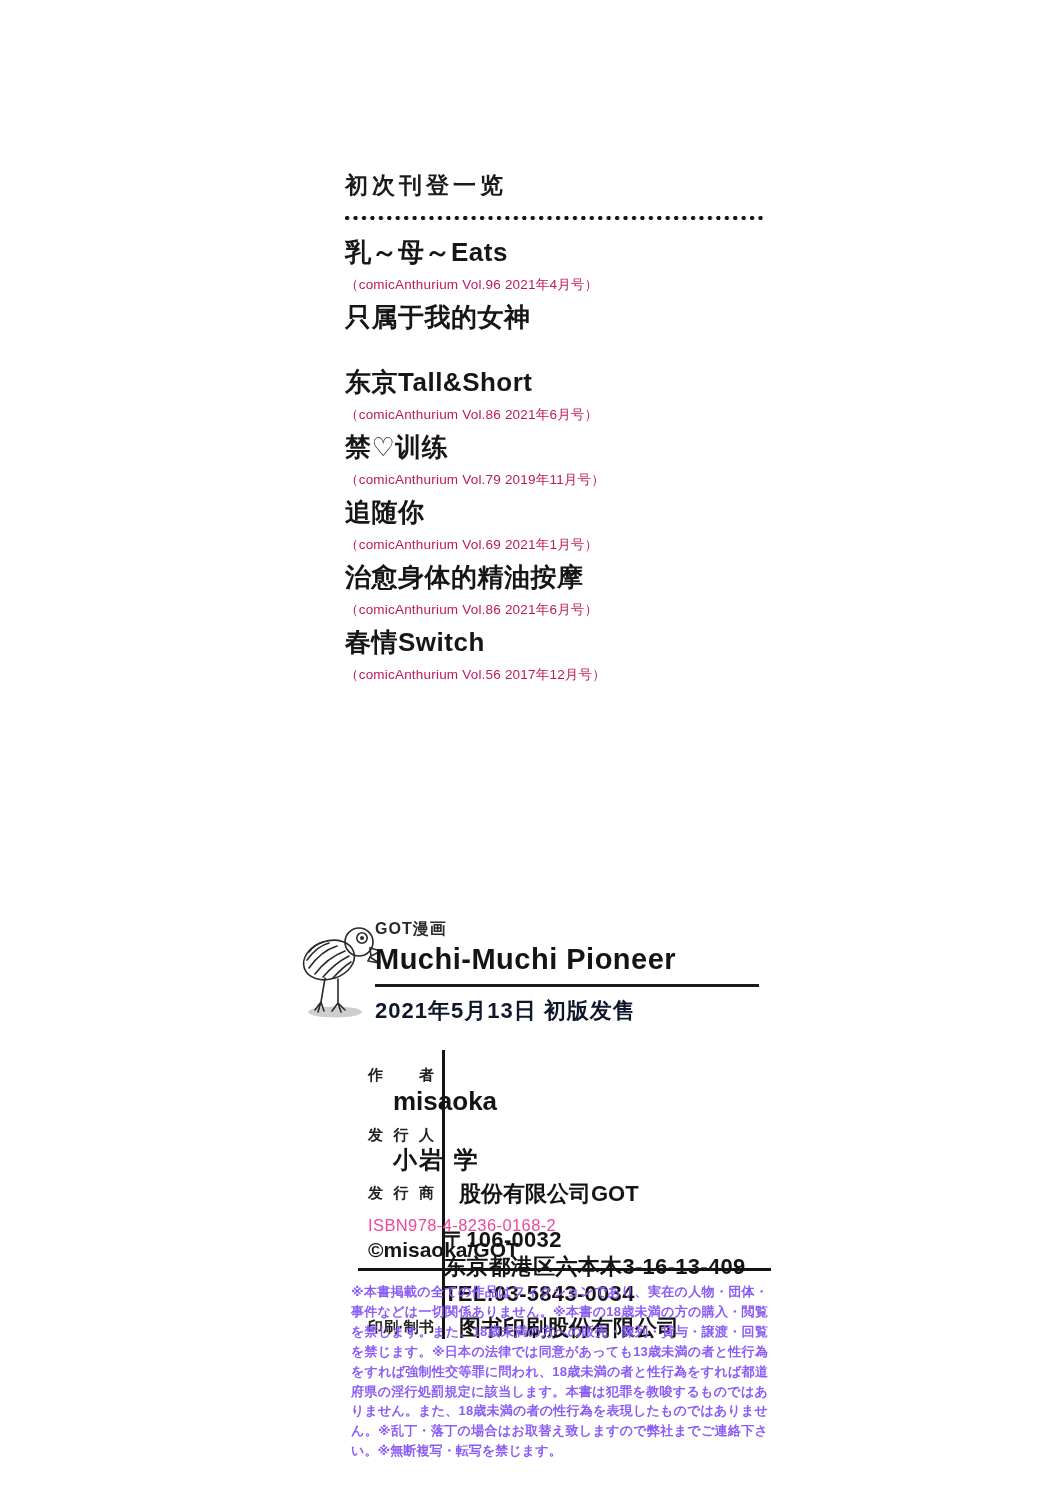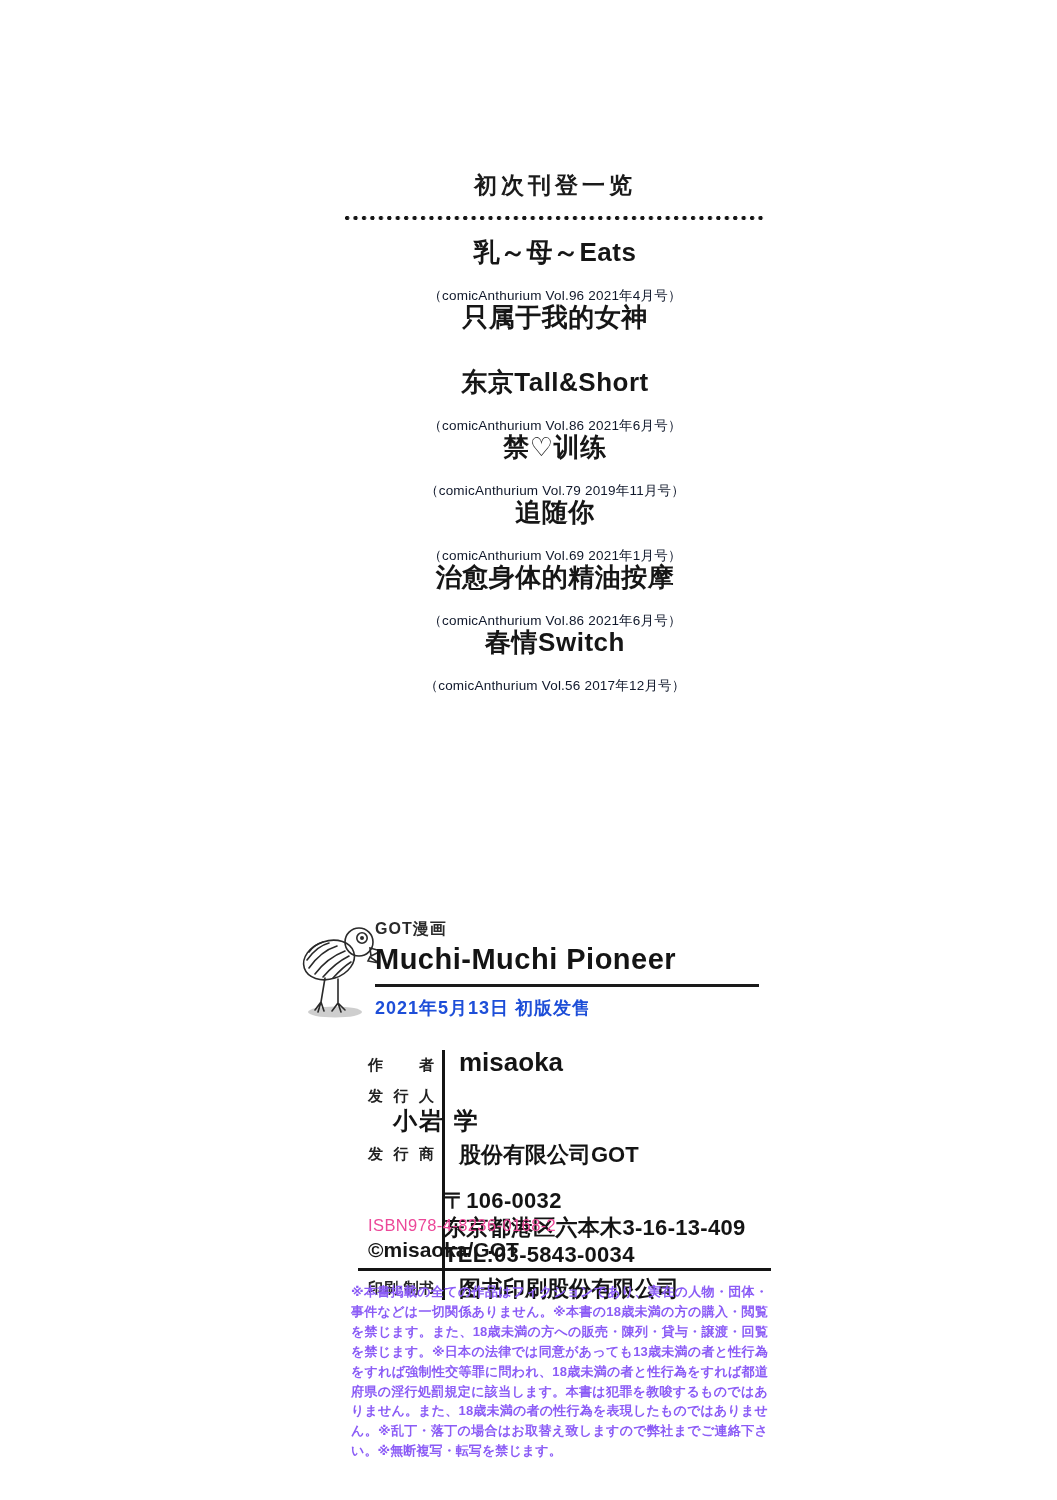--- a/index.html
+++ b/index.html
@@ -8,66 +8,66 @@
     width: 1057px; height: 1500px;
     position: relative;
     font-family: "Liberation Sans", "DejaVu Sans", sans-serif;
     color: #1c1c1c;
     overflow: hidden;
   }
 
   
   .list-section {
     position: absolute; left: 345px; top: 170px; width: 420px;
-    text-align: center;
+    text-align: left;
   }
   .list-heading {
     font-size: 23px; font-weight: bold; letter-spacing: 4px;
     color: #1b1b1b;
   }
   .dotted-rule {
     margin: 14px 0 2px 0;
     height: 6px;
     background-image: radial-gradient(circle at 2.1px 3px, #161616 1.9px, transparent 2.4px);
     background-size: 8.45px 6px;
     background-repeat: repeat-x;
   }
   .pub-list { margin-top: 16px; }
   .pub { height: 65px; }
   .pub-title {
     font-size: 26px; font-weight: bold; line-height: 30px;
     color: #161616; letter-spacing: 0.5px;
   }
   .pub-source {
-    font-size: 13.5px; line-height: 18px; margin-top: 20px;
-    color: #0f172a; letter-spacing: 0.2px;
+    font-size: 13.5px; line-height: 18px; margin-top: 9px;
+    color: #be185d; letter-spacing: 0.2px;
   }
 
   
   .colophon-head { position: absolute; left: 293px; top: 915px; width: 475px; }
   .logo-wrap { position: absolute; left: 0; top: 3px; width: 88px; height: 102px; }
   .head-text { position: absolute; left: 82px; top: 4px; width: 386px; }
   .imprint { font-size: 16px; font-weight: 600; color: #2a2a2a; letter-spacing: 1px; }
   .book-title { font-size: 29px; font-weight: bold; color: #141414; margin-top: 3px; letter-spacing: 0.5px; }
   .title-rule { height: 3px; background: #1a1a1a; margin-top: 8px; width: 384px; }
-  .release-date { font-size: 18px; font-weight: bold; color: #1d4ed8; margin-top: 9px; letter-spacing: 1px; }
+  .release-date { font-size: 22px; font-weight: bold; color: #0f172a; margin-top: 9px; letter-spacing: 1px; }
 
   
   .credits { position: absolute; left: 368px; top: 1046px; width: 402px; }
   .credits::before {
     content: ""; position: absolute; left: 74px; top: 4px; bottom: 2px;
     width: 3px; background: #141414;
   }
   .credit-row { display: flex; align-items: flex-start; }
   .credit-label {
     width: 66px; font-size: 15px; font-weight: 600; color: #222;
     text-align: justify; text-align-last: justify; flex: none;
   }
   .credit-value { padding-left: 25px; color: #141414; font-weight: 600; }
-  .row-author  { margin-top: 0; }    .row-author  .credit-label { padding-top: 10px; } .row-author .credit-value { font-size: 26px; line-height: 32px; }
+  .row-author  { margin-top: 10px; flex-direction: column; }    .row-author  .credit-label { padding-top: 10px; } .row-author .credit-value { font-size: 26px; line-height: 32px; }
   .row-issuer  { margin-top: 3px; flex-direction: column; }  .row-issuer  .credit-label { padding-top: 6px; }  .row-issuer .credit-value { font-size: 24px; line-height: 30px; letter-spacing: 2px; }
   .row-pub     { margin-top: 5px; }  .row-pub     .credit-label { padding-top: 4px; }  .row-pub .credit-value { font-size: 22px; line-height: 27px; }
   .pub-details { font-size: 15px; font-weight: 600; line-height: 20.5px; margin-top: 19px; padding-left: 10px; letter-spacing: 0.3px; }
   .row-print   { margin-top: 7px; }  .row-print   .credit-label { padding-top: 4px; }  .row-print .credit-value { font-size: 22px; line-height: 27px; }
 
   
   .isbn-block { position: absolute; left: 368px; top: 1216px; }
   .isbn-line { font-size: 16.5px; font-weight: 400; color: #ec4899; letter-spacing: 0.4px; }
   .copyright-line { font-size: 21px; font-weight: bold; color: #161616; margin-top: 3px; }
 

